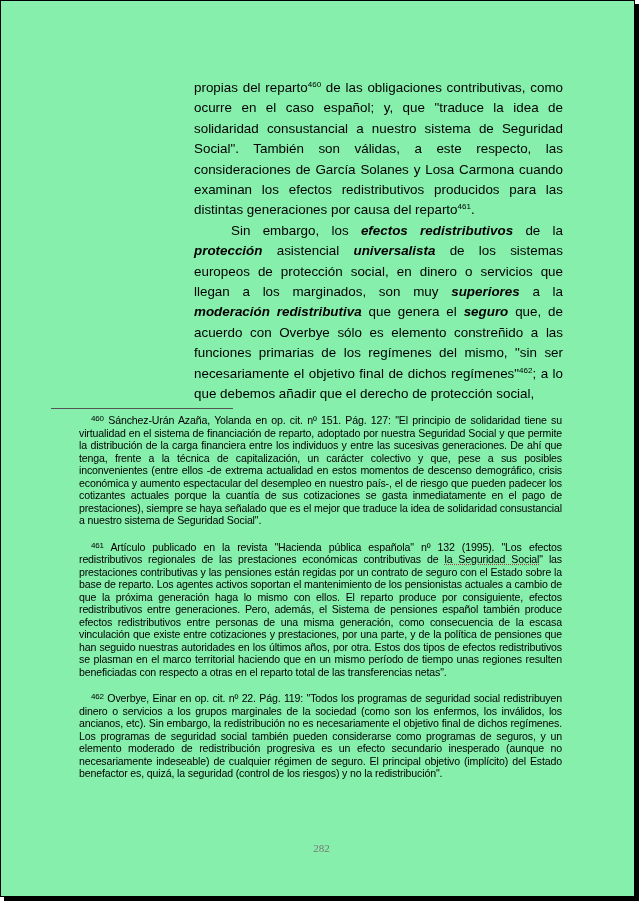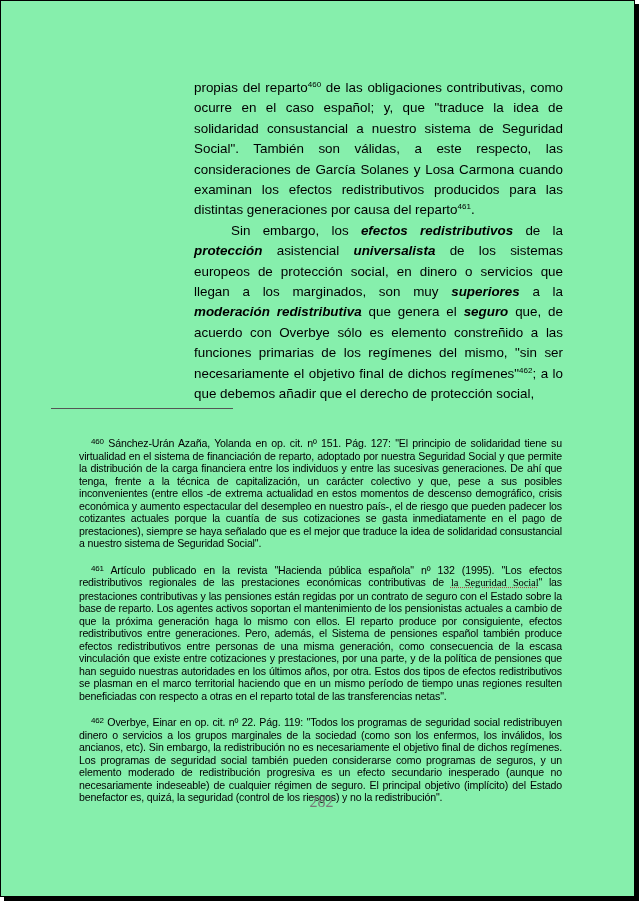--- a/index.html
+++ b/index.html
@@ -20,32 +20,32 @@
   }
   .body-text p { margin: 0; }
   .body-text p.indent { text-indent: 37px; }
   .body-text b i, .body-text i b { font-weight: bold; font-style: italic; }
   sup { font-size: 8px; line-height: 0; vertical-align: super; }
   .rule {
     position: absolute; left: 50px; top: 407px; width: 182px; height: 0;
     border-top: 1px solid #555;
   }
   .notes {
-    position: absolute; left: 78px; top: 436px; width: 483px;
+    position: absolute; left: 78px; top: 413px; width: 483px;
     font-family: "Liberation Sans", sans-serif;
     font-size: 10.6px; line-height: 12.5px; color: #000;
     text-align: justify;
     letter-spacing: -0.15px;
   }
   .notes p { margin: 0 0 14px 0; text-indent: 12px; }
   .notes sup { font-size: 8px; vertical-align: 3px; }
-  .dotted { text-decoration: underline dotted #b04040; font-family: Liberation Serif, serif; }
+  .dotted { text-decoration: underline dotted #b04040; }
   .page-number {
-    position: absolute; left: 0; width: 641px; top: 792px; text-align: center;
-    font-family: "Liberation Serif", serif; font-size: 16px; color: #777;
+    position: absolute; left: 0; width: 641px; top: 841px; text-align: center;
+    font-family: "Liberation Serif", serif; font-size: 11px; color: #777;
   }
 </style>
 </head>
 <body>
 
 <div class="page">
 
   <div class="body-text">
     <p><span>propias del reparto</span><sup>460</sup><span> de las obligaciones contributivas, como ocurre en el caso español; y, que "traduce la idea de solidaridad consustancial a nuestro sistema de Seguridad Social". También son válidas, a este respecto, las consideraciones de  García Solanes y Losa Carmona cuando examinan los efectos redistributivos producidos para las distintas generaciones por causa del reparto</span><sup>461</sup><span>.</span></p>
     <p class="indent"><span>Sin embargo, los </span><b><i>efectos redistributivos</i></b><span> de la </span><b><i>protección</i></b><span> asistencial </span><b><i>universalista</i></b><span> de los sistemas europeos de protección social, en dinero o servicios que llegan a los marginados, son muy </span><b><i>superiores</i></b><span> a la </span><b><i>moderación redistributiva</i></b><span> que genera el </span><b><i>seguro</i></b><span> que, de acuerdo con Overbye sólo es elemento constreñido a las funciones primarias de los regímenes del mismo, "sin ser necesariamente el objetivo final de dichos regímenes"</span><sup>462</sup><span>; a lo que debemos añadir que el derecho de protección social,</span></p>

